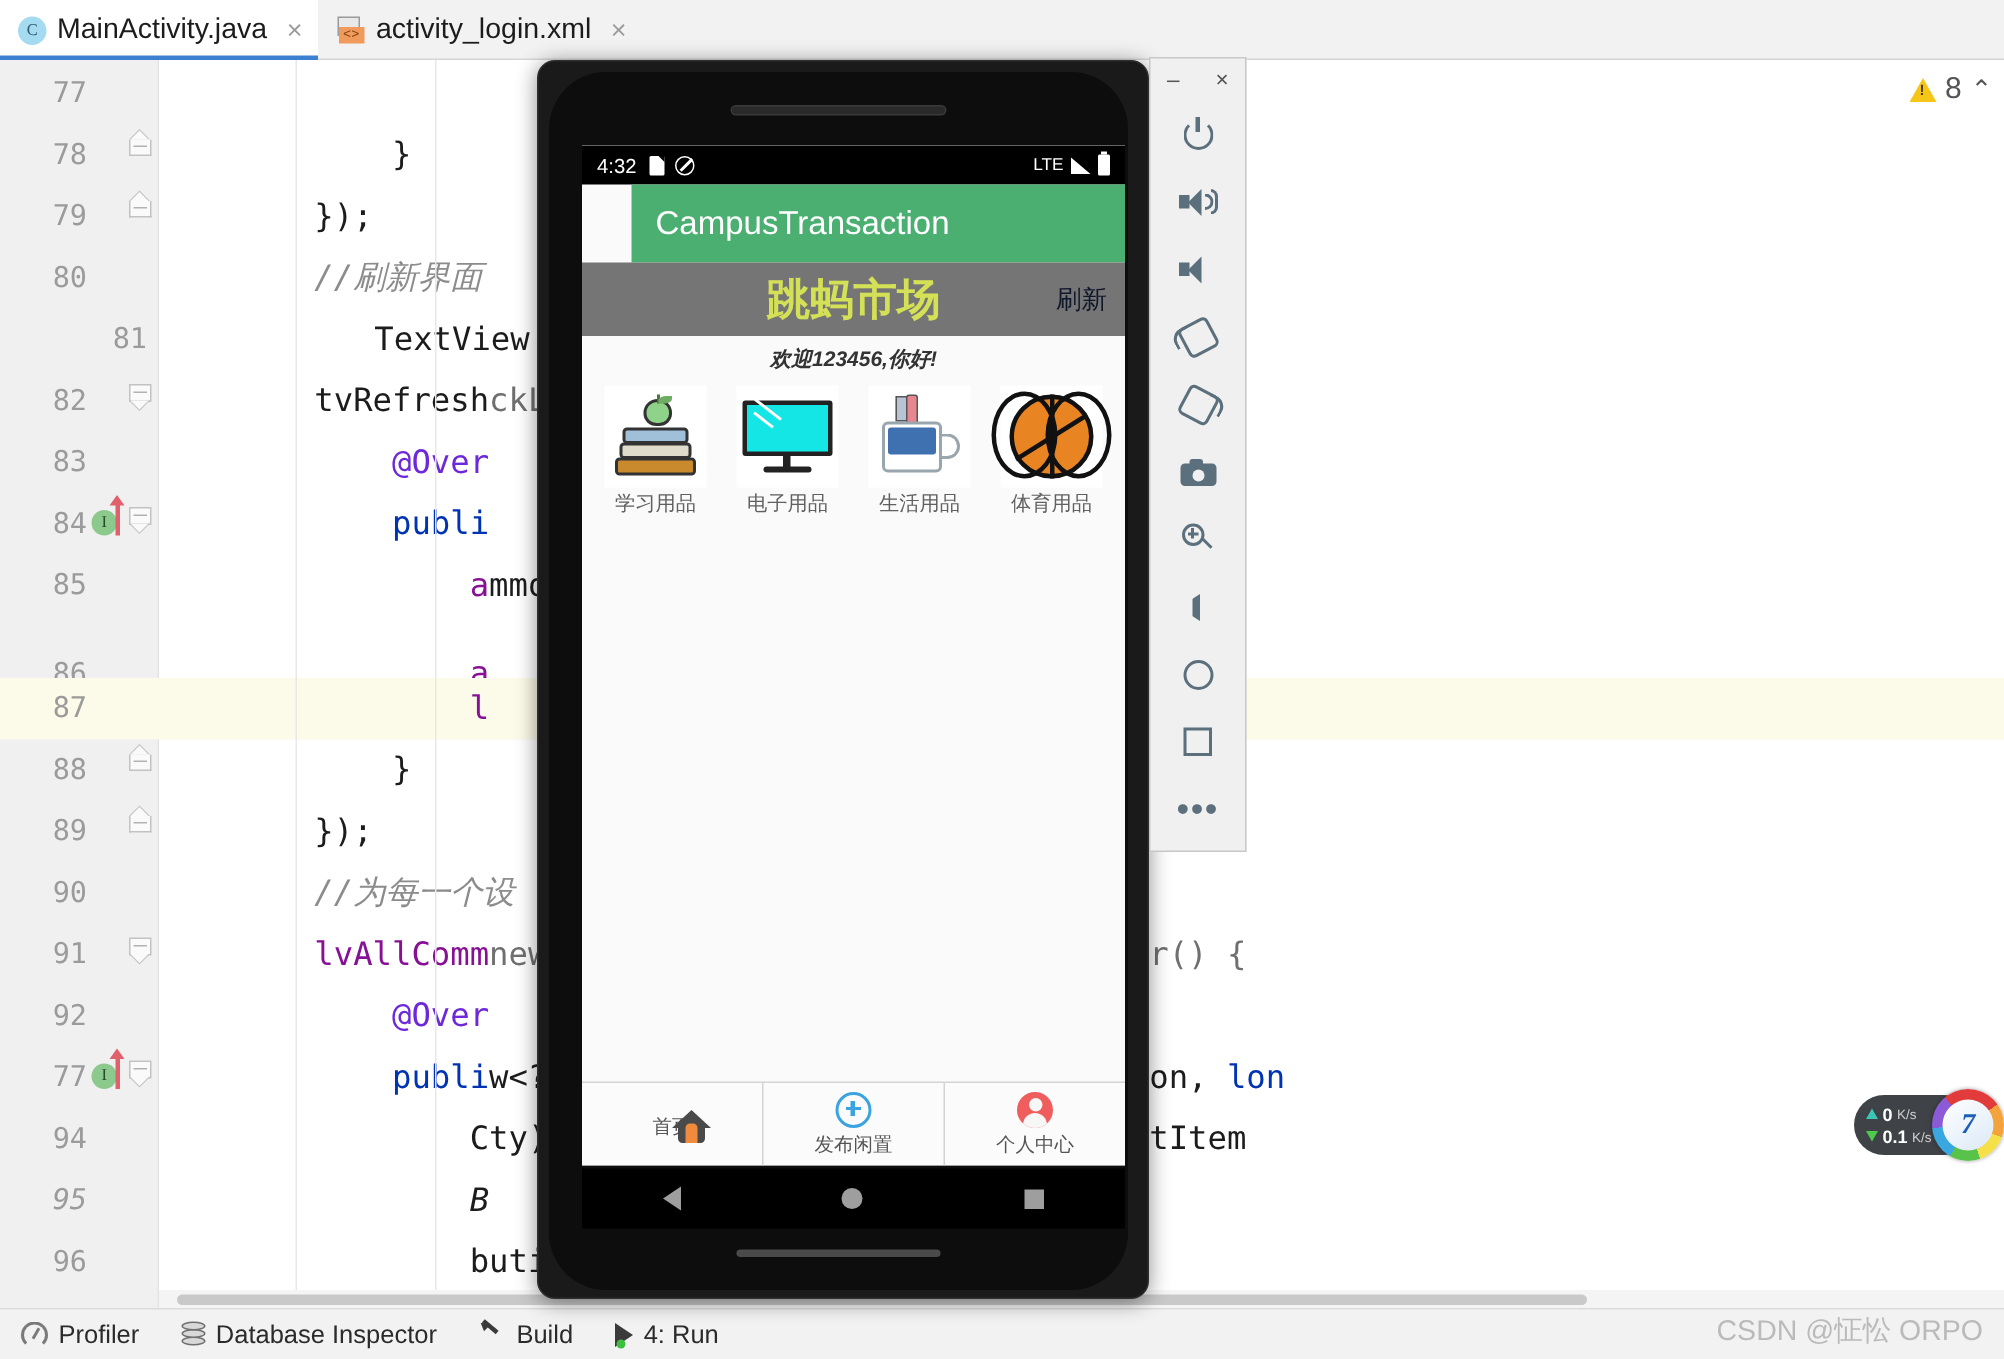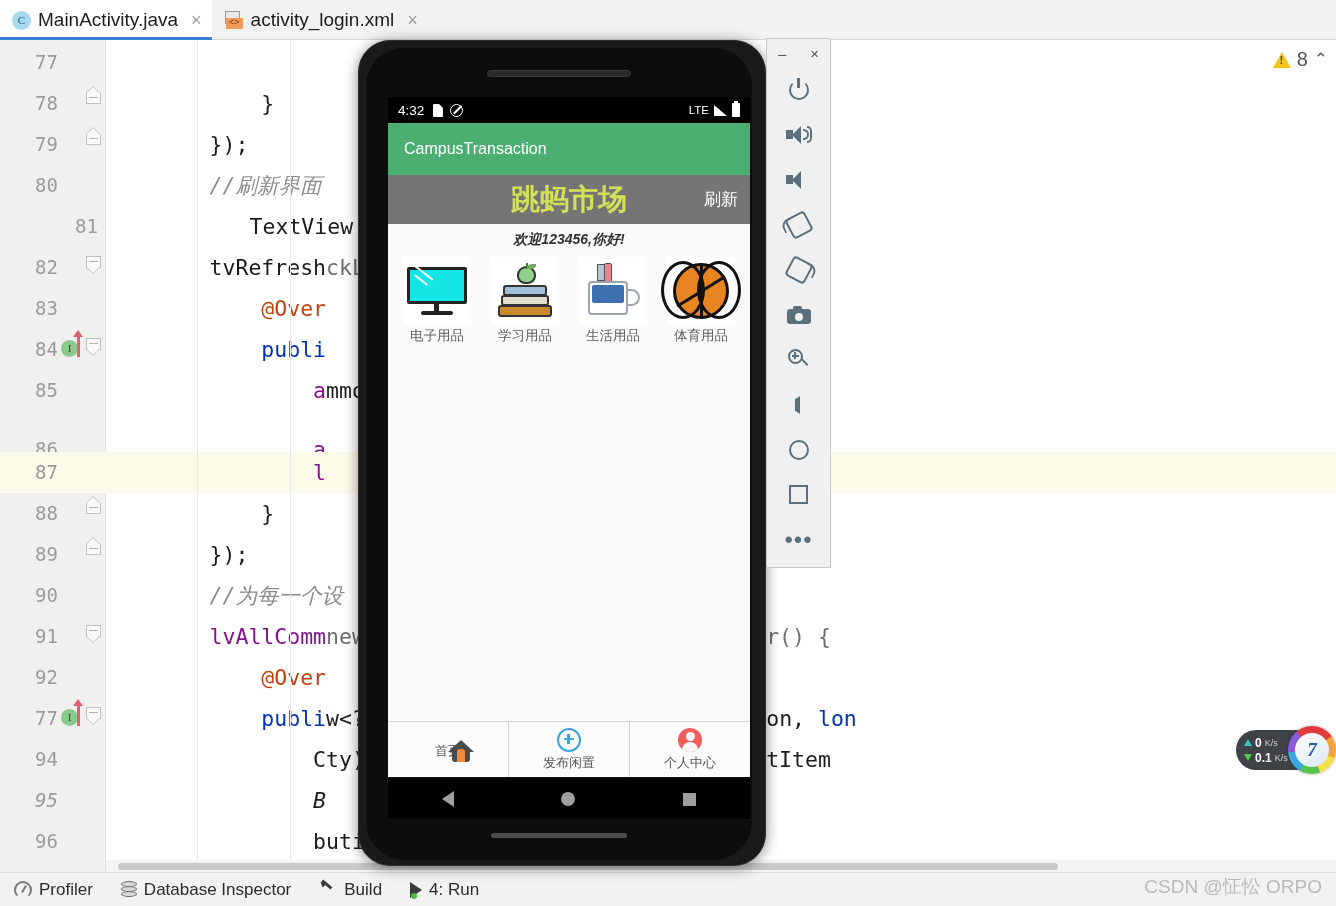--- a/index.html
+++ b/index.html
@@ -137,21 +137,21 @@
   .codetext {
     position: absolute; left: 106px; top: 0; height: 41px;
     line-height: 41px; white-space: pre; font-size: 21.5px;
     color: #1c1c1c; letter-spacing: 0px;
   }
   .ind { position: absolute; top: 0; width: 1px; height: 41px; background: #e8e8e8; }
 
   .k  { color: #0033b3; }   
   .f  { color: #7a3e9d; font-style: italic; }  
   .fi { color: #871094; }   
-  .an { color: #c2410c; }   
+  .an { color: #6d28d9; }   
   .cm { color: #8c8c8c; font-style: italic; } 
   .gy { color: #6f6f6f; }   
   .st { color: #067d17; }   
   .pl { color: #1c1c1c; }
 
   
   #hscroll {
     position: absolute; left: 106px; bottom: 0; width: 1230px; height: 12px;
     background: #f4f4f4;
   }
@@ -159,21 +159,21 @@
     position: absolute; left: 12px; top: 3px; width: 940px; height: 7px;
     background: #c9c9c9; border-radius: 4px;
   }
 
   
   #emu {
     position: absolute; left: 348px; top: 36px; width: 420px; height: 830px; z-index: 10;
   }
   #phone {
     position: absolute; left: 10px; top: 4px; width: 408px; height: 826px;
-    background: #1a1a1a; border-radius: 32px;
+    background: #1a1a1a; border-radius: 12px;
     box-shadow: 0 2px 14px rgba(0,0,0,.45);
     border: 1px solid #2e2e2e;
   }
   #phone-inner {
     position: absolute; left: 7px; top: 7px; width: 386px; height: 812px;
     background: #0d0d0d; border-radius: 38px; overflow: hidden;
   }
   #speaker {
     position: absolute; left: 50%; margin-left: -72px; top: 22px;
     width: 144px; height: 7px; border-radius: 4px; background: #2a2a2a;
@@ -226,21 +226,21 @@
   .sb-bat {
     width: 8px; height: 14px; background: #fff; border-radius: 1px; position: relative;
   }
   .sb-bat:before {
     content: ""; position: absolute; left: 2px; top: -2.5px; width: 4px; height: 2px; background: #fff;
   }
 
   
   #appbar {
     height: 52px; display: flex; align-items: center; padding: 0 16px;
-    color: #fff; font-size: 16px;
+    color: #fff; font-size: 22px; margin-left: 33px;
   }
   
   #titlebar {
     height: 49px; position: relative; display: flex; align-items: center;
   }
   #titlebar .market {
     position: absolute; left: 0; right: 0; text-align: center;
     font-size: 29px; font-weight: bold; color: #d4e157;
     font-family: "DejaVu Sans", sans-serif;
   }
@@ -692,53 +692,53 @@
             <span class="sb-bat"></span>
           </span>
         </div>
 
         <div id="appbar" style="background: rgb(76, 175, 114);">
           <span>CampusTransaction</span>
         </div>
 
         <div id="titlebar" style="background: rgb(117, 117, 117);">
           <span class="market" style="color: rgb(212, 225, 87);">跳蚂市场</span>
-          <span class="refresh" style="color: #ffffff; font-family: Liberation Mono, monospace;">刷新</span>
+          <span class="refresh" style="color: #0f172a; font-family: Liberation Mono, monospace;">刷新</span>
         </div>
 
         <div id="welcome">欢迎123456,你好!</div>
 
         <div id="cats">
-          <div class="cat">
-            <div class="iconbox">
-              <div class="ic-mon">
-                  <div class="scr"></div>
-                  <div class="glint1"></div>
-                  <div class="glint2"></div>
-                <div class="stand"></div>
-                  <div class="base"></div>
-                </div>
-            </div>
-            <div class="lbl">电子用品</div>
-          </div>
           <div class="cat">
             <div class="iconbox">
               <div class="ic-books">
                   <div class="b1"></div>
                   <div class="b2"></div>
                   <div class="b3"></div>
                 <div class="apple"></div>
                   <div class="stem"></div>
                   <div class="leaf"></div>
                 </div>
             </div>
             <div class="lbl">学习用品</div>
           </div>
           <div class="cat">
             <div class="iconbox">
+              <div class="ic-mon">
+                  <div class="scr"></div>
+                  <div class="glint1"></div>
+                  <div class="glint2"></div>
+                <div class="stand"></div>
+                  <div class="base"></div>
+                </div>
+            </div>
+            <div class="lbl">电子用品</div>
+          </div>
+          <div class="cat">
+            <div class="iconbox">
               <div class="ic-cup">
                   <div class="bristle"></div>
                   <div class="brush"></div>
                 <div class="handle"></div>
                   <div class="mug"></div>
                   <div class="fill"></div>
                 </div>
             </div>
             <div class="lbl">生活用品</div>
           </div>

